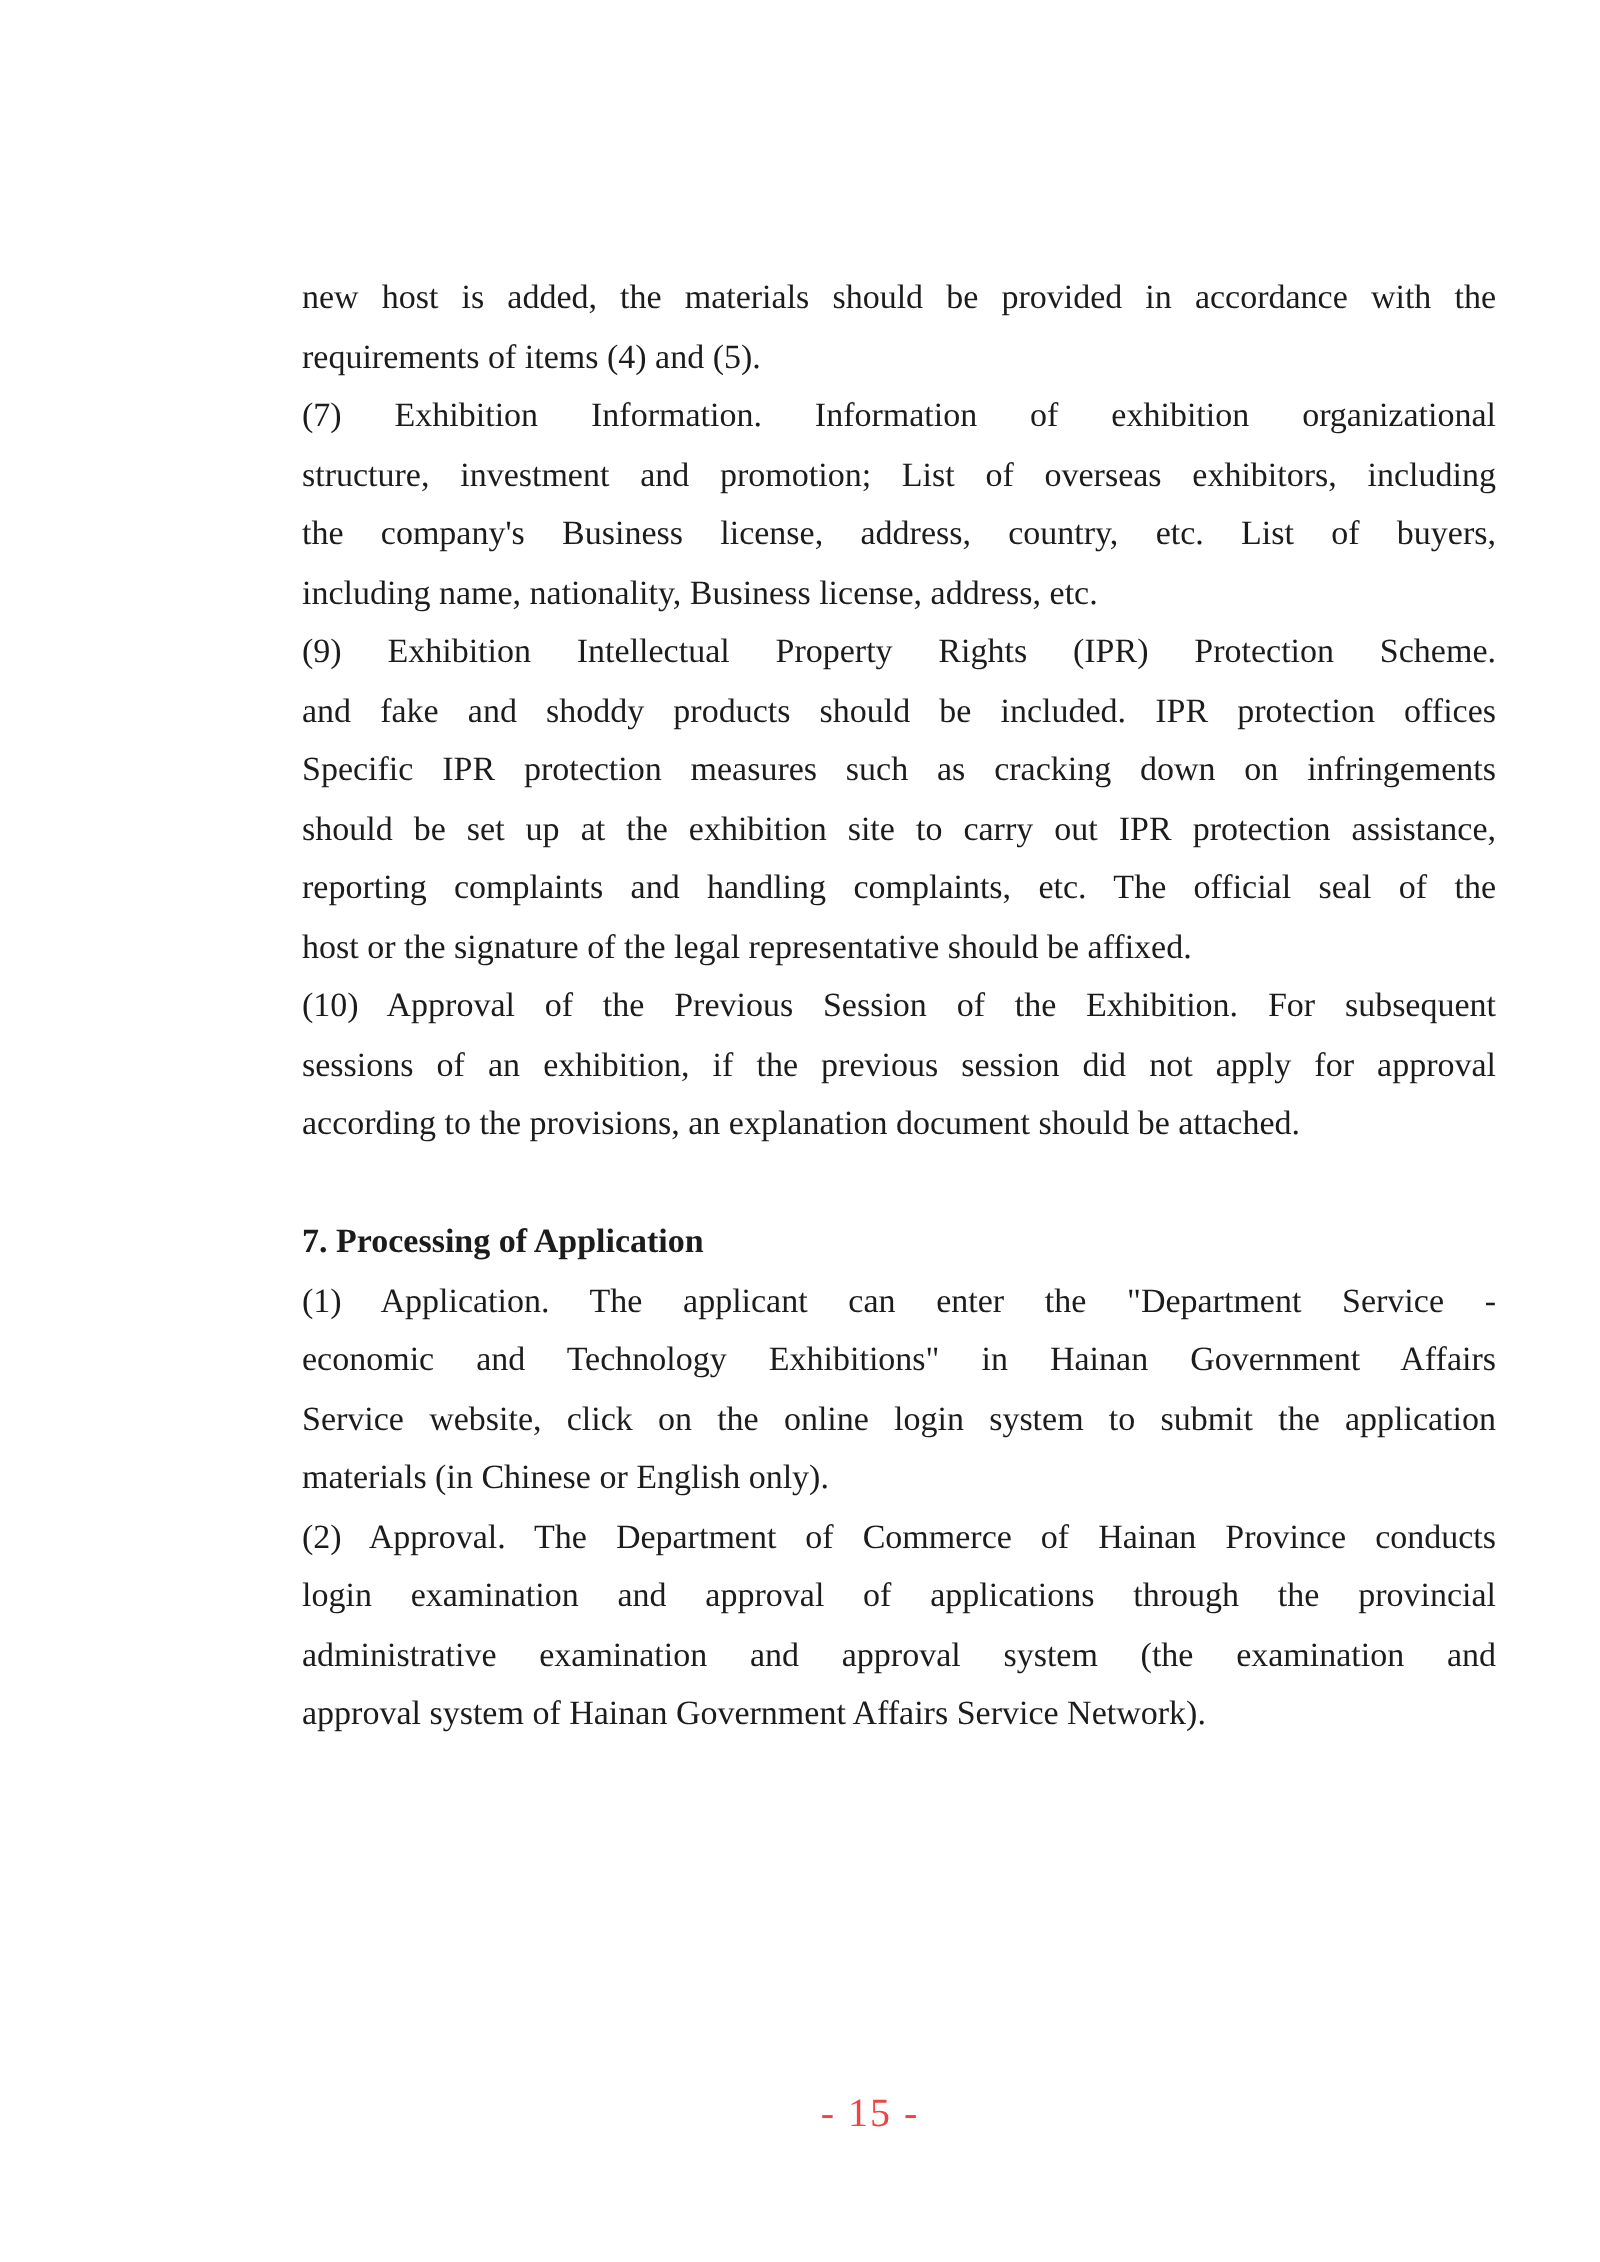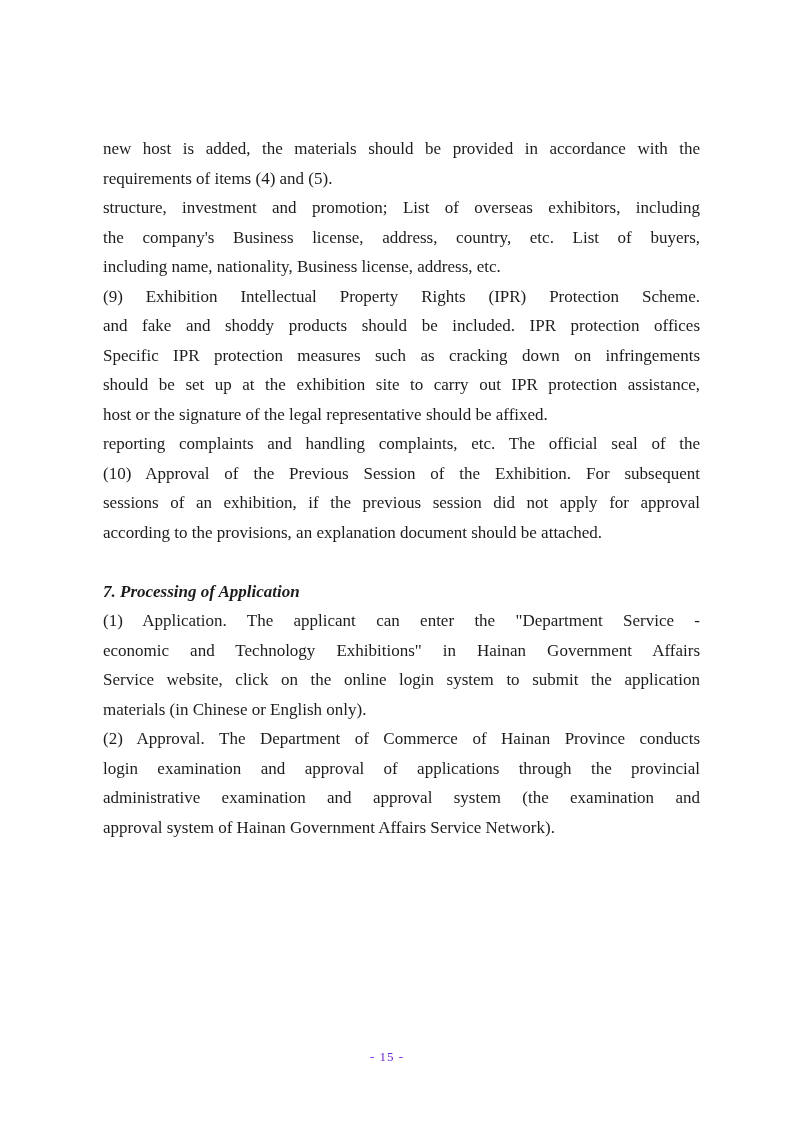--- a/index.html
+++ b/index.html
@@ -8,20 +8,21 @@
     background: #ffffff;
   }
   .page {
     position: relative;
     width: 732px;
     height: 1131px;
     background: #ffffff;
     font-family: "Liberation Serif", "DejaVu Serif", serif;
     color: #1c1c1c;
     overflow: hidden;
+    margin-left: 48px;
   }
   .content {
     position: absolute;
     left: 103px;
     top: 134px;
     width: 597px;
   }
   .para {
     margin: 0;
     padding: 0;
@@ -33,61 +34,61 @@
     text-align-last: justify;
     -moz-text-align-last: justify;
     white-space: normal;
   }
   .line.last {
     text-align-last: left;
     -moz-text-align-last: left;
   }
   .para.heading {
     margin-top: 29.5px;
-    font-style: italic;
   }
   .para.heading .line {
     font-weight: bold;
     text-align-last: left;
     -moz-text-align-last: left;
   }
   .footer {
     position: absolute;
     left: 0;
     right: 0;
     top: 1047px;
     text-align: center;
-    font-size: 13px;
+    font-size: 20px;
     line-height: 20px;
-    color: #6d28d9;
+    color: #ef4444;
     letter-spacing: 1px;
     padding-left: 42px;
   }
 </style>
 </head>
 <body>
 
 <div class="page">
   <div class="content">
       <div class="para body">
         <div class="line">new host is added, the materials should be provided in accordance with the</div>
         <div class="line last">requirements of items (4) and (5).</div>
       </div>
       <div class="para body">
+        <div class="line">(7) Exhibition Information. Information of exhibition organizational</div>
         <div class="line">structure, investment and promotion; List of overseas exhibitors, including</div>
         <div class="line">the company's Business license, address, country, etc. List of buyers,</div>
         <div class="line last">including name, nationality, Business license, address, etc.</div>
       </div>
       <div class="para body">
         <div class="line">(9) Exhibition Intellectual Property Rights (IPR) Protection Scheme.</div>
         <div class="line">and fake and shoddy products should be included. IPR protection offices</div>
         <div class="line">Specific IPR protection measures such as cracking down on infringements</div>
         <div class="line">should be set up at the exhibition site to carry out IPR protection assistance,</div>
+        <div class="line">reporting complaints and handling complaints, etc. The official seal of the</div>
         <div class="line last">host or the signature of the legal representative should be affixed.</div>
-        <div class="line">reporting complaints and handling complaints, etc. The official seal of the</div>
       </div>
       <div class="para body">
         <div class="line">(10) Approval of the Previous Session of the Exhibition. For subsequent</div>
         <div class="line">sessions of an exhibition, if the previous session did not apply for approval</div>
         <div class="line last">according to the provisions, an explanation document should be attached.</div>
       </div>
       <div class="para heading">
         <div class="line last">7. Processing of Application</div>
       </div>
       <div class="para body">

